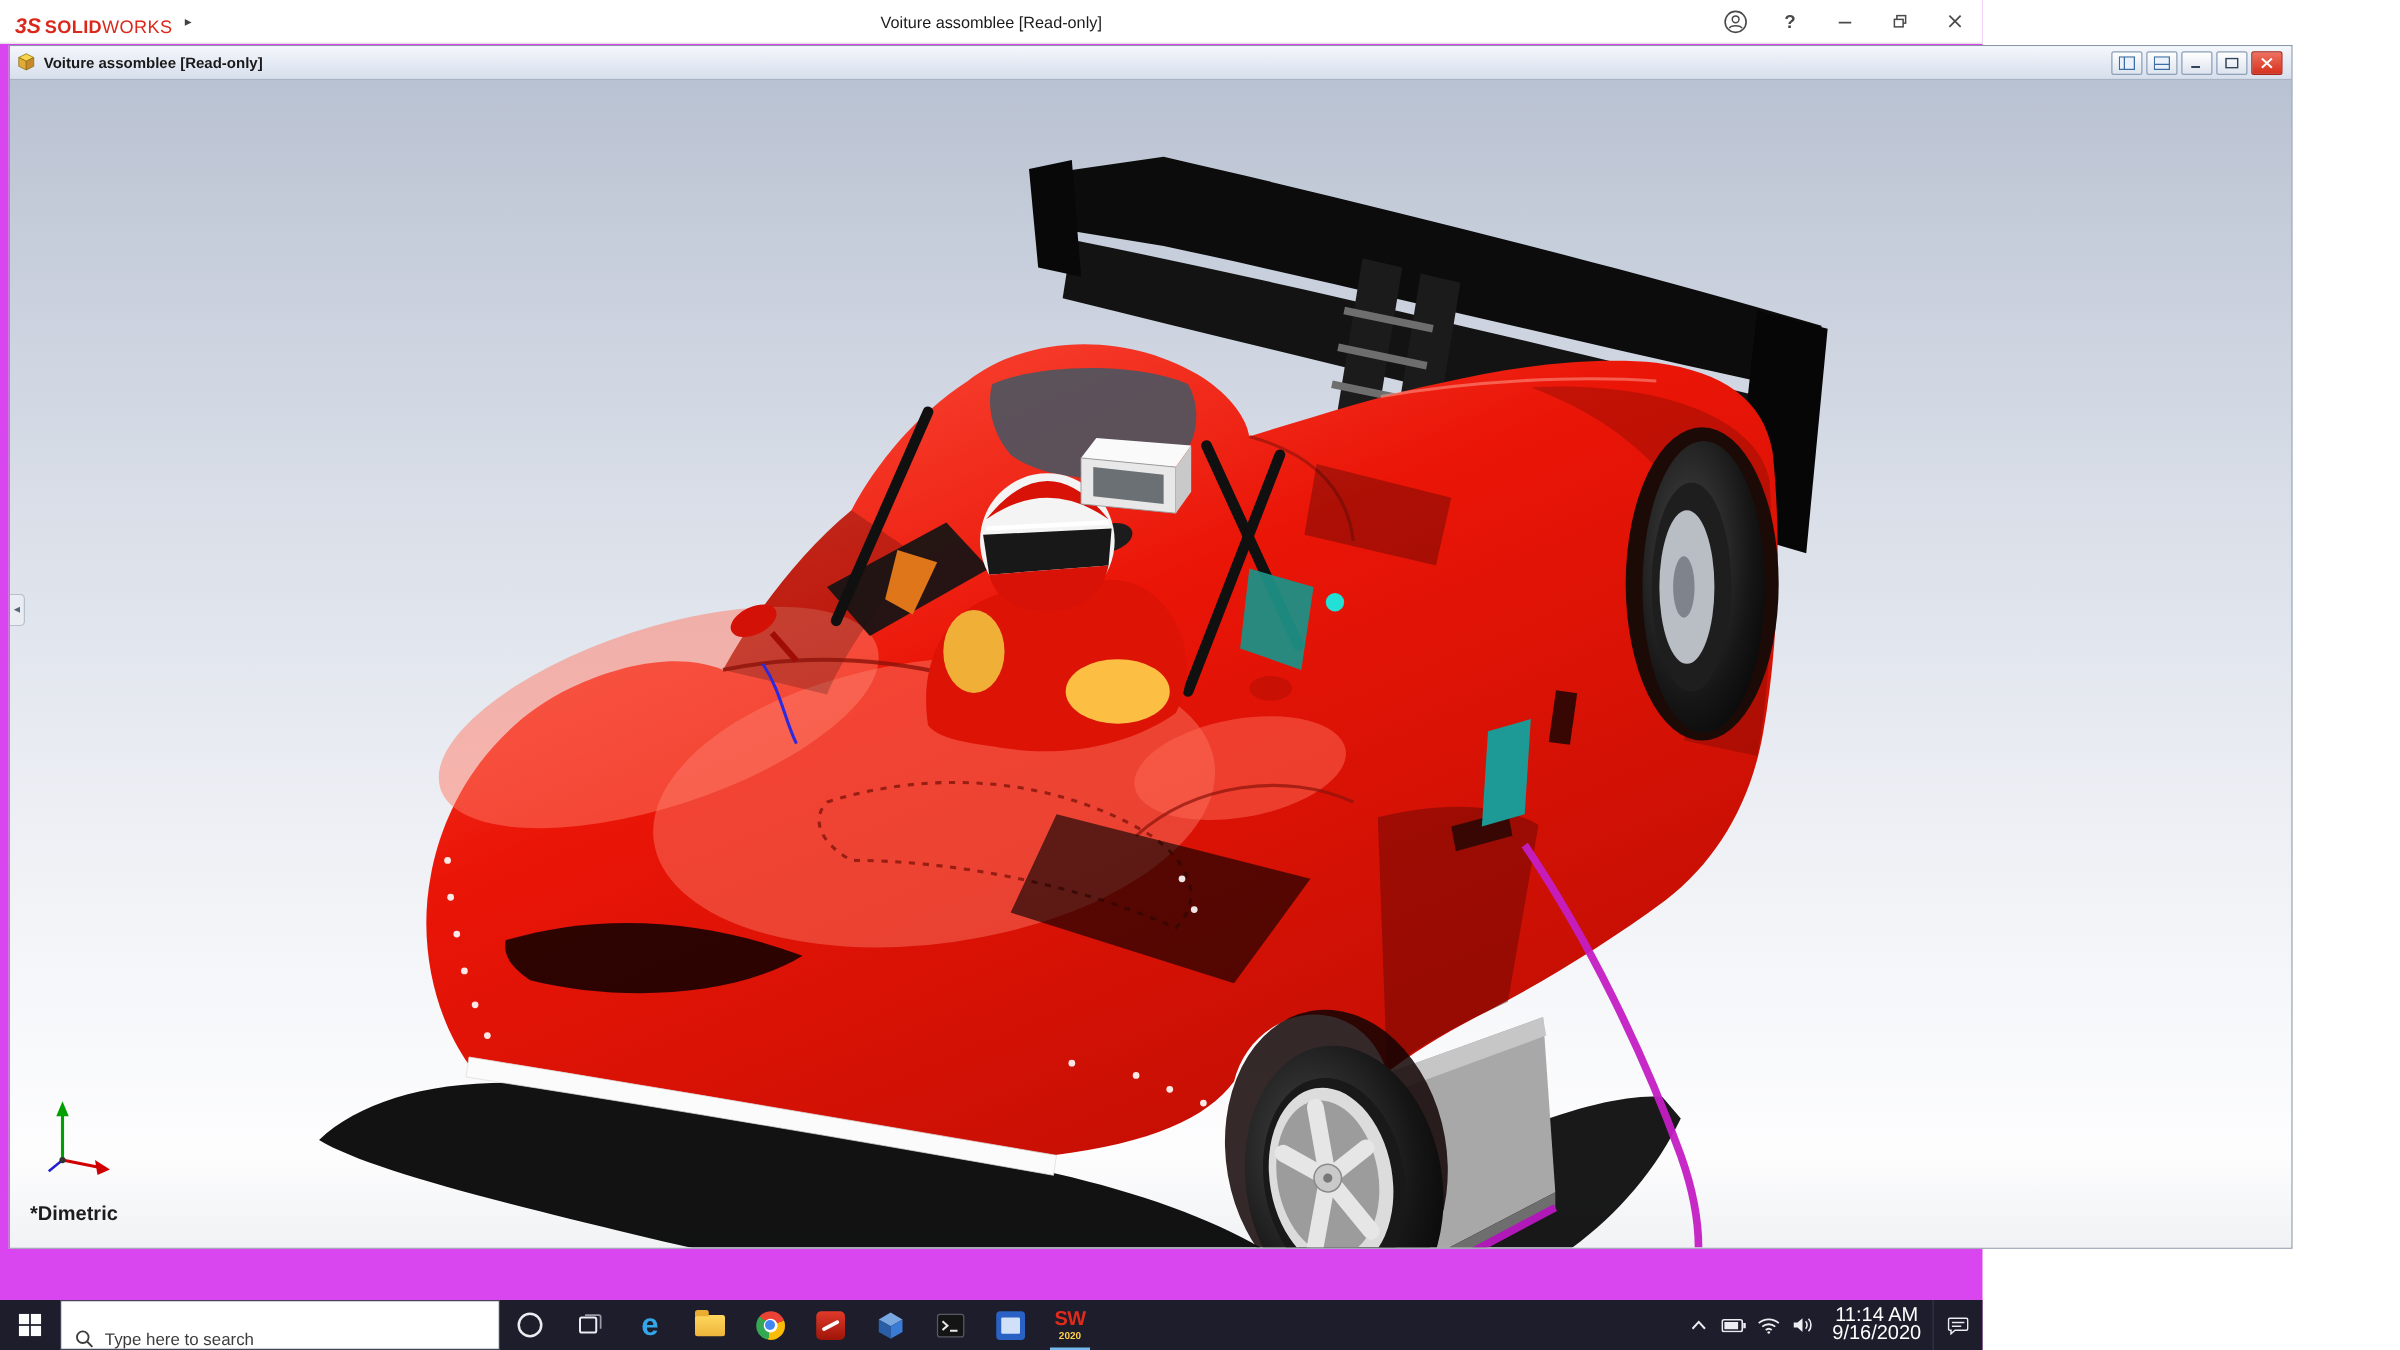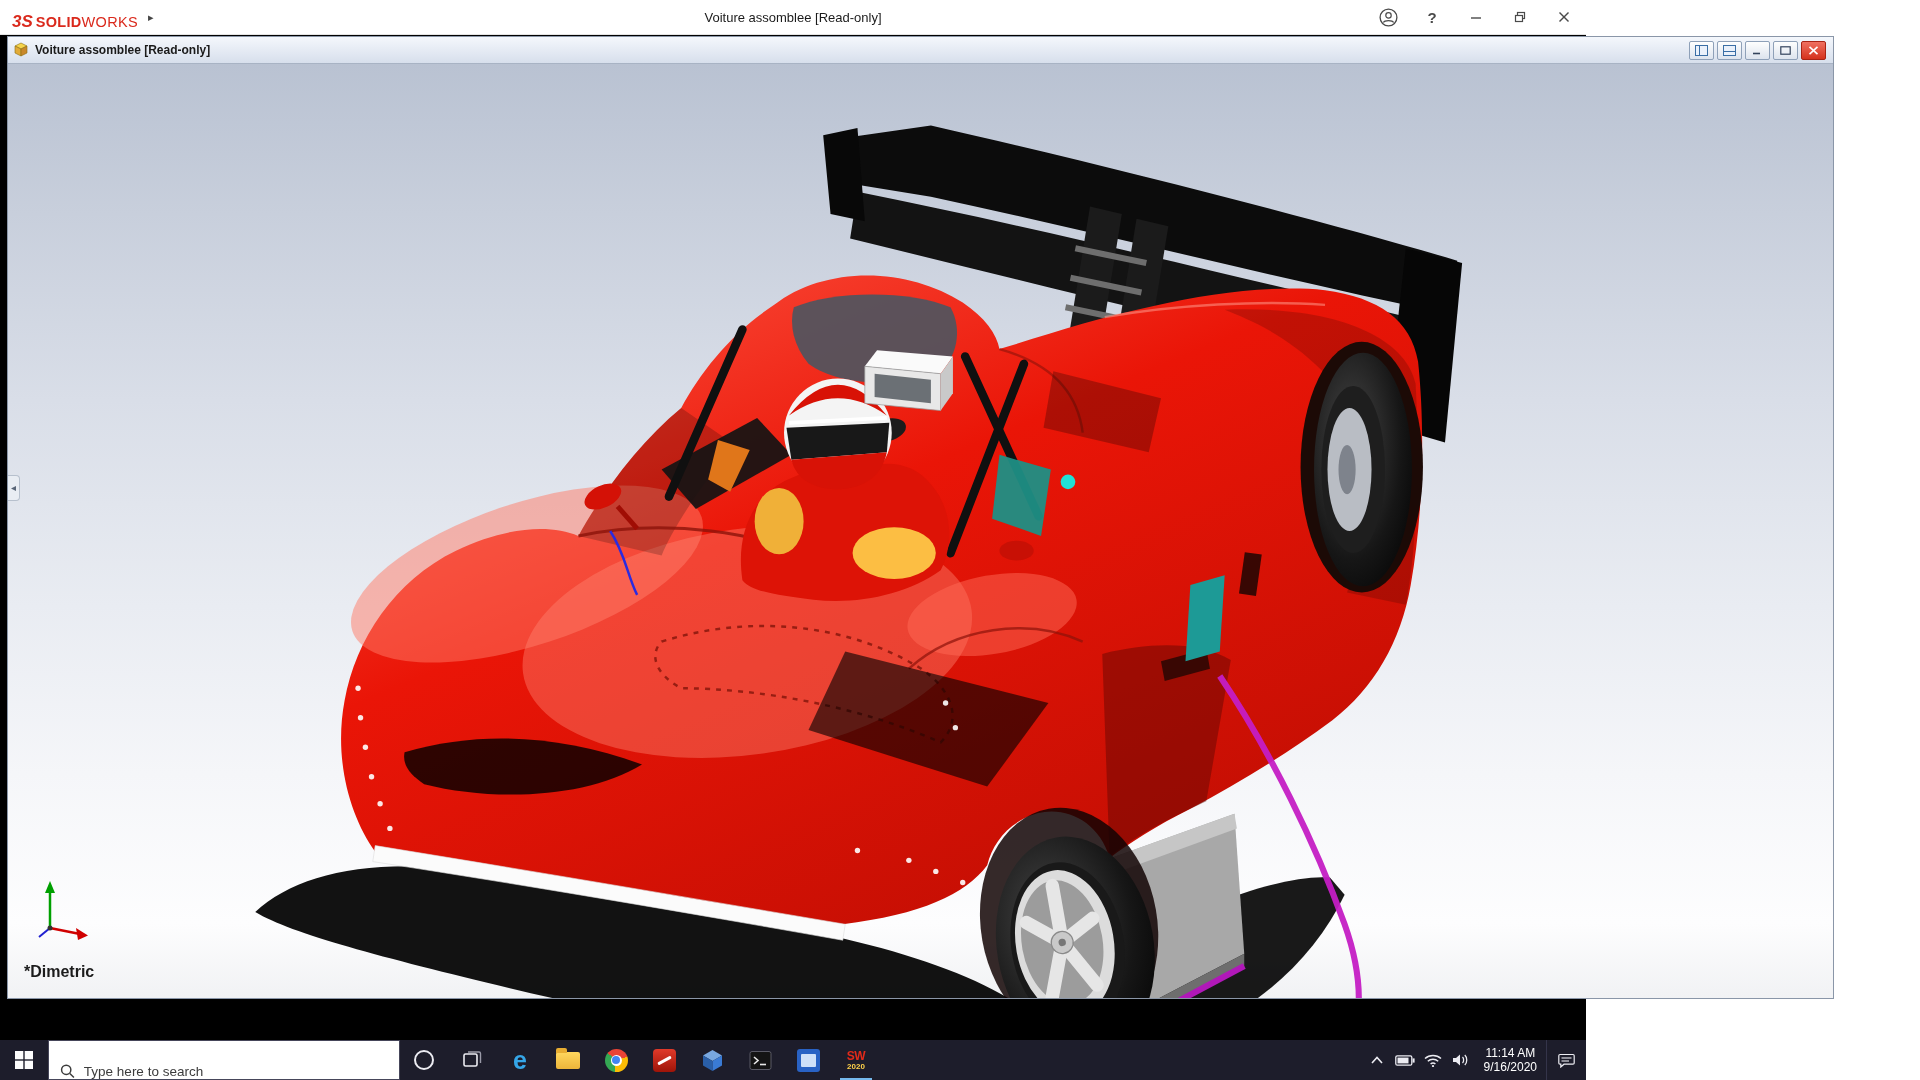--- a/index.html
+++ b/index.html
@@ -1,18 +1,18 @@
 <!DOCTYPE html>
 <html><head>
 <meta charset="utf-8">
 <style>
   * { margin:0; padding:0; box-sizing:border-box; }
   html,body { width:1920px; height:1080px; background:#fff; font-family:"Liberation Sans", sans-serif; overflow:hidden; }
 
-  .screen { position:relative; width:1586px; height:1080px; background:#000000;padding-left:11px; }
+  .screen { position:relative; width:1586px; height:1080px; background:#d946ef;padding-left:11px; }
 
   
   .app-titlebar { position:absolute; top:0; left:0; width:100%; height:35px;
     background:#ffffff; border-bottom:1px solid #e4e4e4; display:flex; align-items:center; }
   .brand { display:flex; align-items:baseline; margin-left:12px; cursor:default; }
   .brand-glyph { font-style:italic; font-weight:800; font-size:17px; color:#da291c; margin-right:3px; }
   .brand-solid { font-weight:700; font-size:14.5px; color:#da291c; letter-spacing:.3px; }
   .brand-works { font-weight:400; font-size:14.5px; color:#da291c; letter-spacing:.3px;margin-top:11px; }
   .brand-expand { font-size:11px; color:#444; margin-left:10px; cursor:pointer; }
   .app-title { position:absolute; left:50%; transform:translateX(-50%); font-size:13px; color:#1b1b1b; white-space:nowrap; }
@@ -67,28 +67,28 @@
   .chrome .inner1 { width:11px; height:11px; border-radius:50%; background:#fff; display:flex; align-items:center; justify-content:center; }
   .chrome .inner2 { width:8px; height:8px; border-radius:50%; background:#4285f4; }
   .red-badge { width:23px; height:23px; border-radius:4px; background:linear-gradient(#e03a2a,#9e1408);
     position:relative; }
   .red-badge::after { content:""; position:absolute; left:4px; top:10px; width:15px; height:3px;
     background:#fff; transform:rotate(-28deg); border-radius:2px; }
   .blue-window { width:23px; height:23px; border-radius:3px; background:#2962c4; position:relative; }
   .blue-window::after { content:""; position:absolute; left:4px; top:5px; width:15px; height:13px;
     background:#cfe0f8; border-radius:1px; }
   .sw-badge { display:flex; flex-direction:column; align-items:center; line-height:1; }
-  .sw-letters { font-size:12px; font-weight:800; color:#e22a1a; letter-spacing:-0.5px; }
+  .sw-letters { font-size:16px; font-weight:800; color:#e22a1a; letter-spacing:-0.5px; }
   .sw-year { font-size:8px; font-weight:700; color:#ffd24a; margin-top:1px; }
   .tb-btn.active::after { content:""; position:absolute; bottom:0; left:8px; right:8px; height:2px; background:#76b9ed; }
 
   .tray { margin-left:auto; display:flex; align-items:center; }
   .tray-btn { height:40px; width:28px; display:flex; align-items:center; justify-content:center;
     background:transparent; border:none; cursor:pointer; }
-  .clock { padding:0 9px; text-align:center; color:#fff; font-size:12px; line-height:14px; cursor:pointer; }
+  .clock { padding:0 9px; text-align:center; color:#fff; font-size:16px; line-height:14px; cursor:pointer; }
   .notif { width:40px; border-left:1px solid #34344a; }
 </style>
 </head>
 <body>
 
 <div class="screen">
 
   <header class="app-titlebar">
     <div class="brand">
       <span class="brand-glyph">3S</span>

